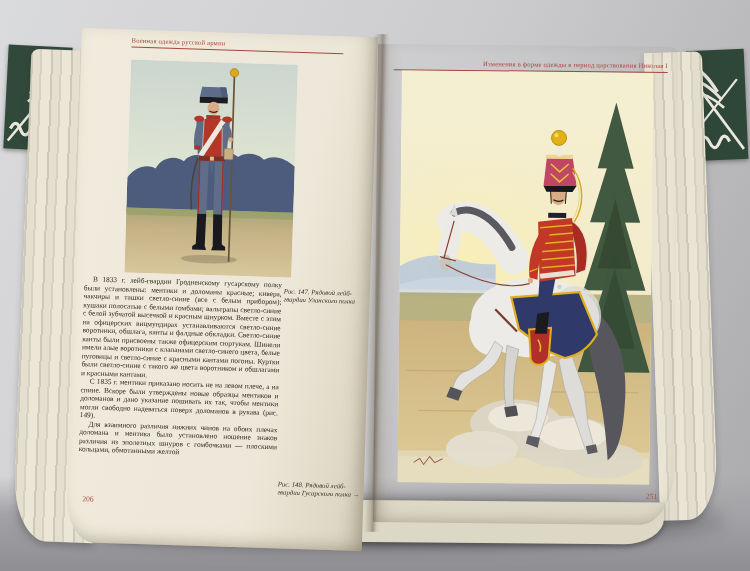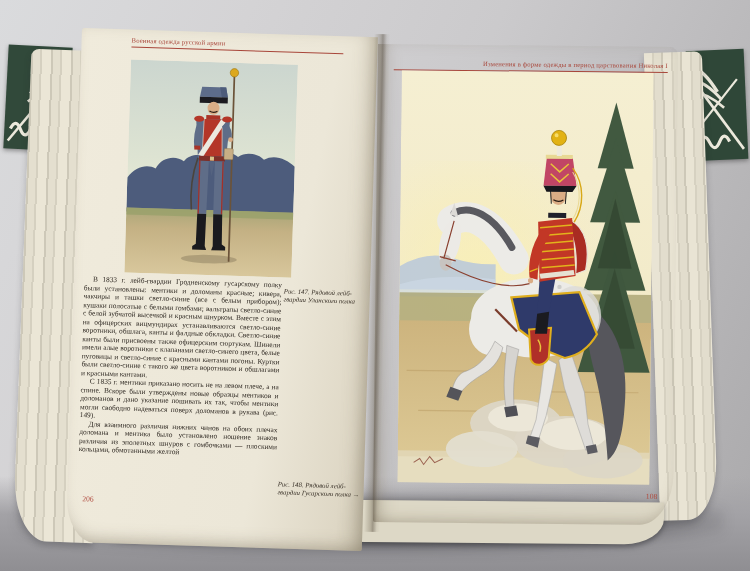--- a/index.html
+++ b/index.html
@@ -268,17 +268,17 @@
         <path d="M143,114 L176,114 L172,120 L146,120 Z" fill="#17171c"></path>
         <rect x="156" y="74" width="5" height="10" fill="#eeeadc"></rect>
         <circle cx="158" cy="66" r="7.5" fill="#e2b214" stroke="#a8820a" stroke-width=".8"></circle>
         <circle cx="155.5" cy="63.5" r="2" fill="#f6dc6a"></circle>
         <path d="M172,96 C184,112 184,134 174,150" stroke="#d8a818" stroke-width="1.4" fill="none"></path>
         <path d="M172,100 C182,116 180,136 172,148" stroke="#e8d894" stroke-width="1" fill="none"></path>
         <path d="M16,392 l6,-4 l4,6 l6,-8 l5,6 l8,-4" stroke="#8a4436" stroke-width="1" fill="none" opacity=".8"></path>
       </svg>
     </div>
 
-    <div class="pn pn-right">108</div>
+    <div class="pn pn-right">251</div>
   </div>
 
   <div class="gutter"></div>
 </div>
 
 </body></html>

